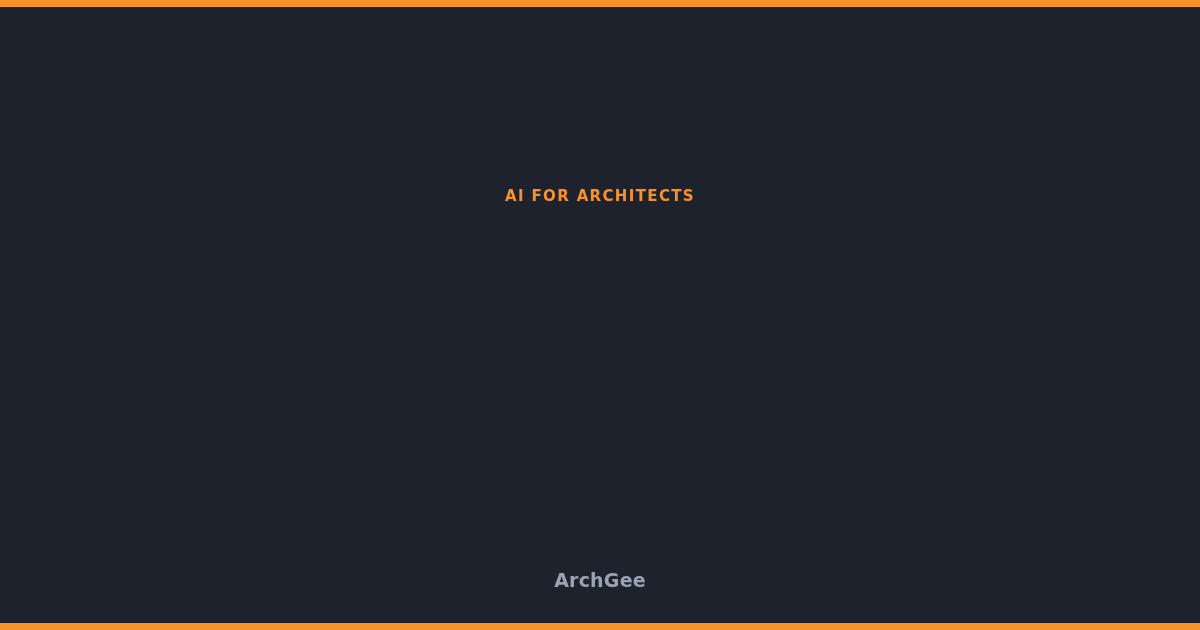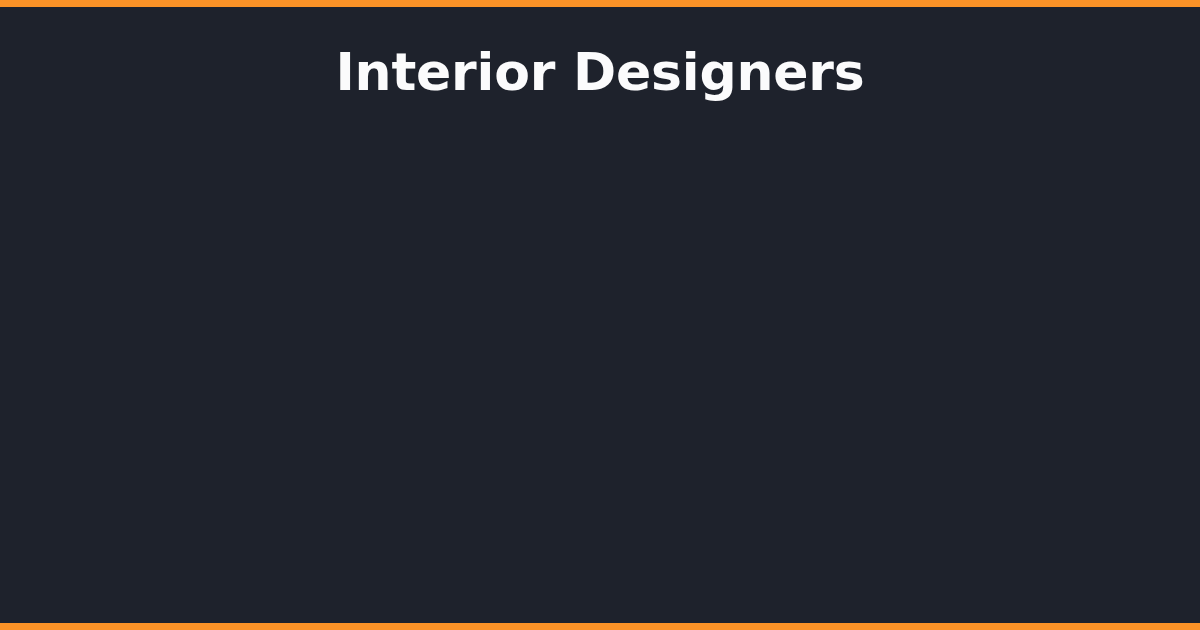--- a/index.html
+++ b/index.html
@@ -88,23 +88,26 @@
 </style>
 </head>
 <body>
 
 <div class="card">
 
   <div class="accent-bar accent-bar-top" style="top:-7px;height:7px;background:#fb9227;"></div>
 
   <div class="content">
 
+    <div class="eyebrow">AI FOR ARCHITECTS</div>
 
     <h1 class="title">
-      <span class="title-line">Interior Designers</span>
     </h1>
 
   </div>
 
+  <div class="footer">
+    <span class="brand">ArchGee</span>
+  </div>
 
   <div class="accent-bar accent-bar-bottom" style="bottom:-7px;height:7px;background:#fb9227;"></div>
 
 </div>
 
 </body></html>

